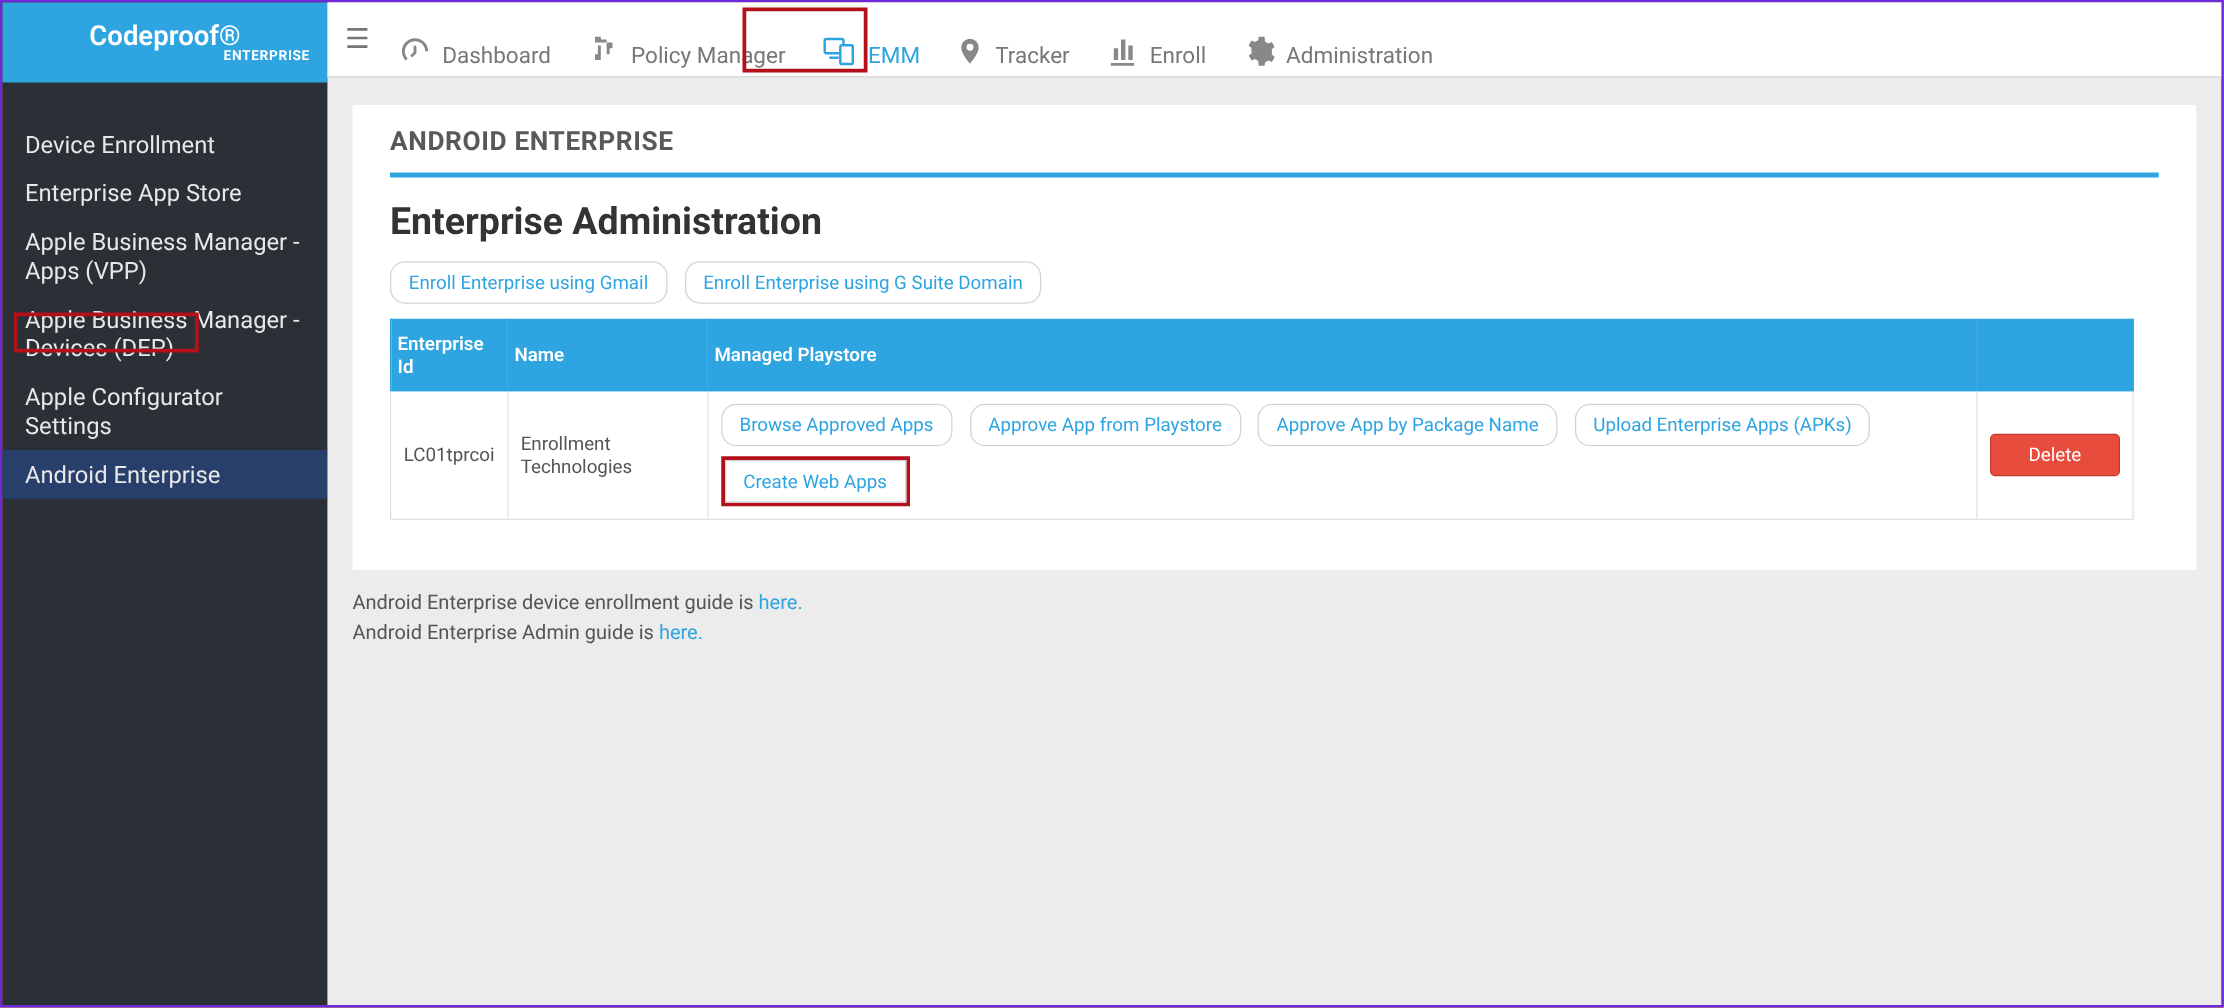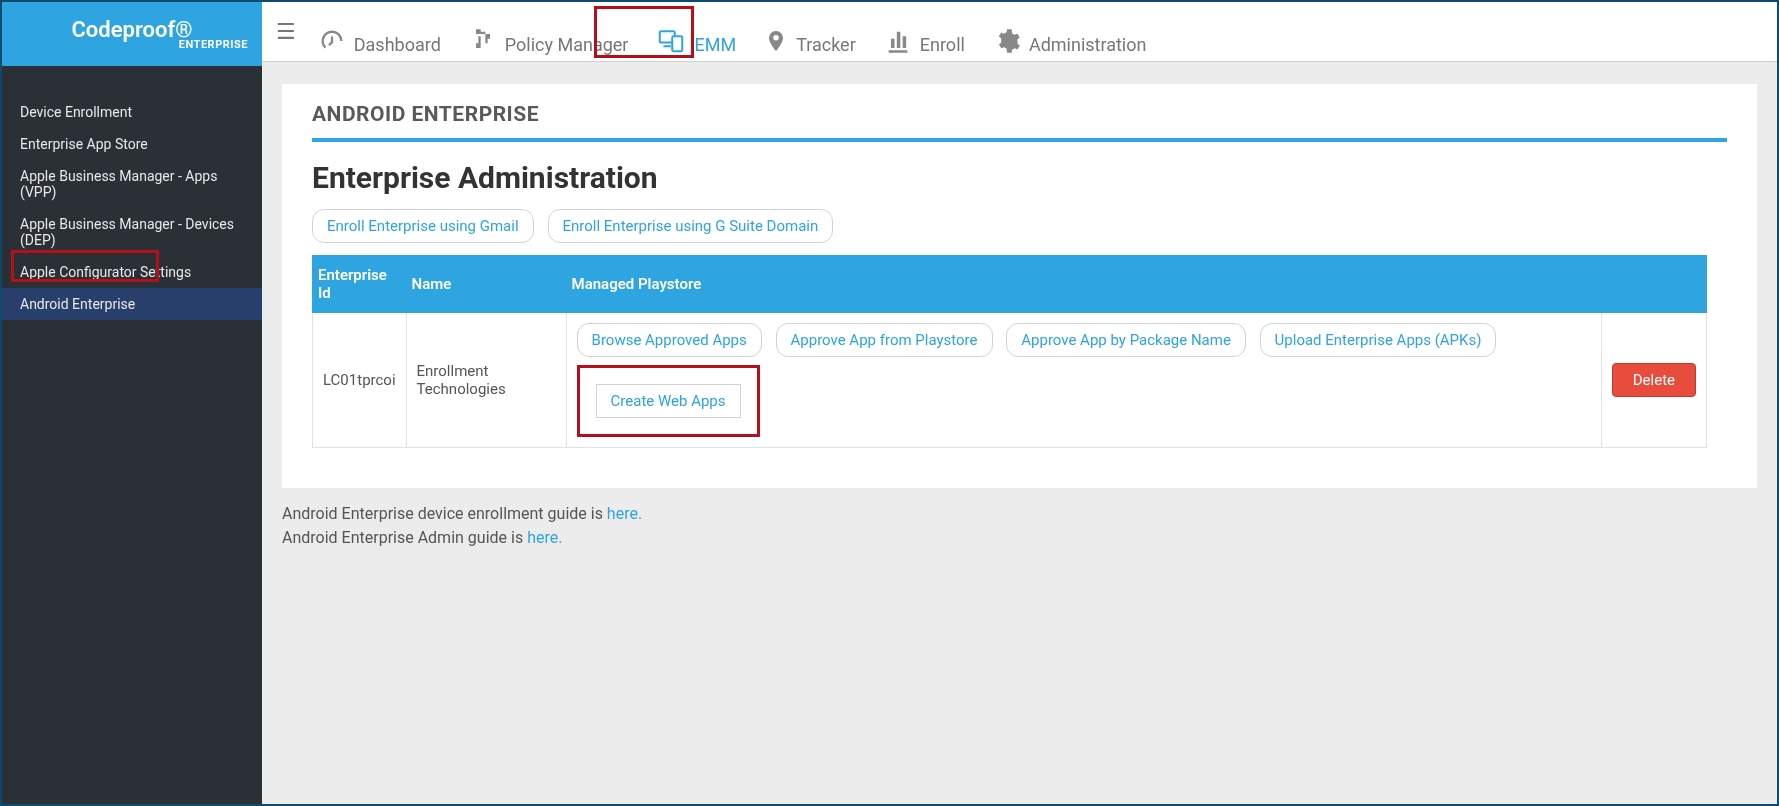--- a/index.html
+++ b/index.html
@@ -1,61 +1,61 @@
 <!DOCTYPE html>
 <html><head>
   <meta charset="utf-8">
   <style>
     * { margin: 0; padding: 0; box-sizing: border-box; }
     body { font-family: -apple-system, BlinkMacSystemFont, "Segoe UI", Roboto, Helvetica, Arial, sans-serif; width: 1779px; height: 806px; background: #dddddd; overflow: hidden; }
-    .app-shell { display: flex; width: 100%; height: 100%; border: 2px solid #0c4a6e; background: #a16207; }
+    .app-shell { display: flex; width: 100%; height: 100%; border: 2px solid #6d28d9; background: #a16207; }
 
     
     .sidebar { width: 260px; background: #2a3036; color: #e8e8e8; display: flex; flex-direction: column; flex-shrink: 0; }
     .brand { background: #2ea4e1; height: 64px; display: flex; flex-direction: column; justify-content: center; align-items: center; color: #ffffff; }
     .brand-title { font-size: 22px; font-weight: 600; }
     .brand-sub { font-size: 11px; font-weight: 700; align-self: flex-end; margin-right: 14px; margin-top: -4px; letter-spacing: 0.5px; }
-    .side-nav { padding-top: 30px; font-size: 14px; }
+    .side-nav { padding-top: 30px; font-size: 19px; }
     .side-item { padding: 8px 18px; cursor: pointer; color: #e8e8e8; }
     .side-item.active { background: #293f6b; }
 
     
     .main { flex: 1; display: flex; flex-direction: column; background: #ececec; }
     .topbar { height: 60px; background: #ffffff; display: flex; align-items: center; border-bottom: 1px solid #d0d0d0; }
     .hamburger { margin: 0 8px 0 14px; color: #777; font-size: 22px; line-height: 1; cursor: pointer; }
     .top-item { display: flex; align-items: flex-end; gap: 8px; padding: 0 14px; color: #777; font-size: 18px; cursor: pointer; height: 46px; }
     .top-item svg { color: #888; }
     .top-item.active { color: #2ea4e1; }
     .top-item.active svg { color: #2ea4e1; }
     .top-item-label {}
 
     
     .content-scroll { flex: 1; overflow: auto; padding: 22px 20px; }
     .panel { background: #ffffff; padding: 18px 30px 40px 30px; }
     .panel-title { font-size: 21px; font-weight: 700; color: #595959; letter-spacing: 0.5px; padding-bottom: 12px; border-bottom: 4px solid #2ea4e1; }
     .panel-sub { font-size: 30px; font-weight: 700; color: #333; margin-top: 18px; margin-bottom: 14px; }
     .btn-outline { display: inline-block; border: 1px solid #cfd4d8; background: #fff; color: #2ea4e1; font-size: 15px; padding: 7px 14px; border-radius: 12px; cursor: pointer; margin-right: 10px; margin-bottom: 8px; }
-    .btn-danger { display: inline-block; background: #e74c3c; color: #fff; font-size: 15px; padding: 7px 20px; border-radius: 4px; cursor: pointer; border: 1px solid #c0392b; }
+    .btn-danger { display: inline-block; background: #e74c3c; color: #fff; font-size: 15px; padding: 7px 30px; border-radius: 4px; cursor: pointer; border: 1px solid #c0392b; }
 
     table.enterprise { width: calc(100% - 20px); border-collapse: collapse; margin-top: 4px; }
     table.enterprise th { background: #2ea4e1; color: #fff; text-align: left; font-weight: 600; font-size: 15px; padding: 10px 5px; border: 1px solid #2ea4e1; }
     table.enterprise th + th { border-left: 1px solid #7fc6ec; }
     table.enterprise td { border: 1px solid #e1e1e1; padding: 10px 10px; font-size: 15px; color: #555; vertical-align: middle; }
     td.actions-cell { text-align: right; }
 
     .footnote { font-size: 16px; color: #555; margin-top: 14px; line-height: 1.5; }
     .footnote a { color: #2ea4e1; text-decoration: none; cursor: pointer; }
 
     
     .highlight { position: absolute; border: 3px solid #b50f1b; pointer-events: none; }
     .hl-emm { left: 592px; top: 4px; width: 100px; height: 52px; }
     .hl-side { left: 9px; top: 248px; width: 148px; height: 32px; }
 
     .rel { position: relative; }
-    .btn-wrap-highlight { display: inline-block; border: 3px solid #b50f1b; padding: 16px; margin-right: 10px; }
+    .btn-wrap-highlight { display: inline-block; border: 3px solid #b50f1b; padding: 0; margin-right: 10px; }
     .btn-wrap-highlight .btn-outline { margin-right: 0; margin-bottom: 0; border-radius: 0; }
   </style>
 </head>
 <body>
 
 <div class="app-shell rel">
 
   <aside class="sidebar">
     <div class="brand">
       <span class="brand-title">Codeproof®</span>

